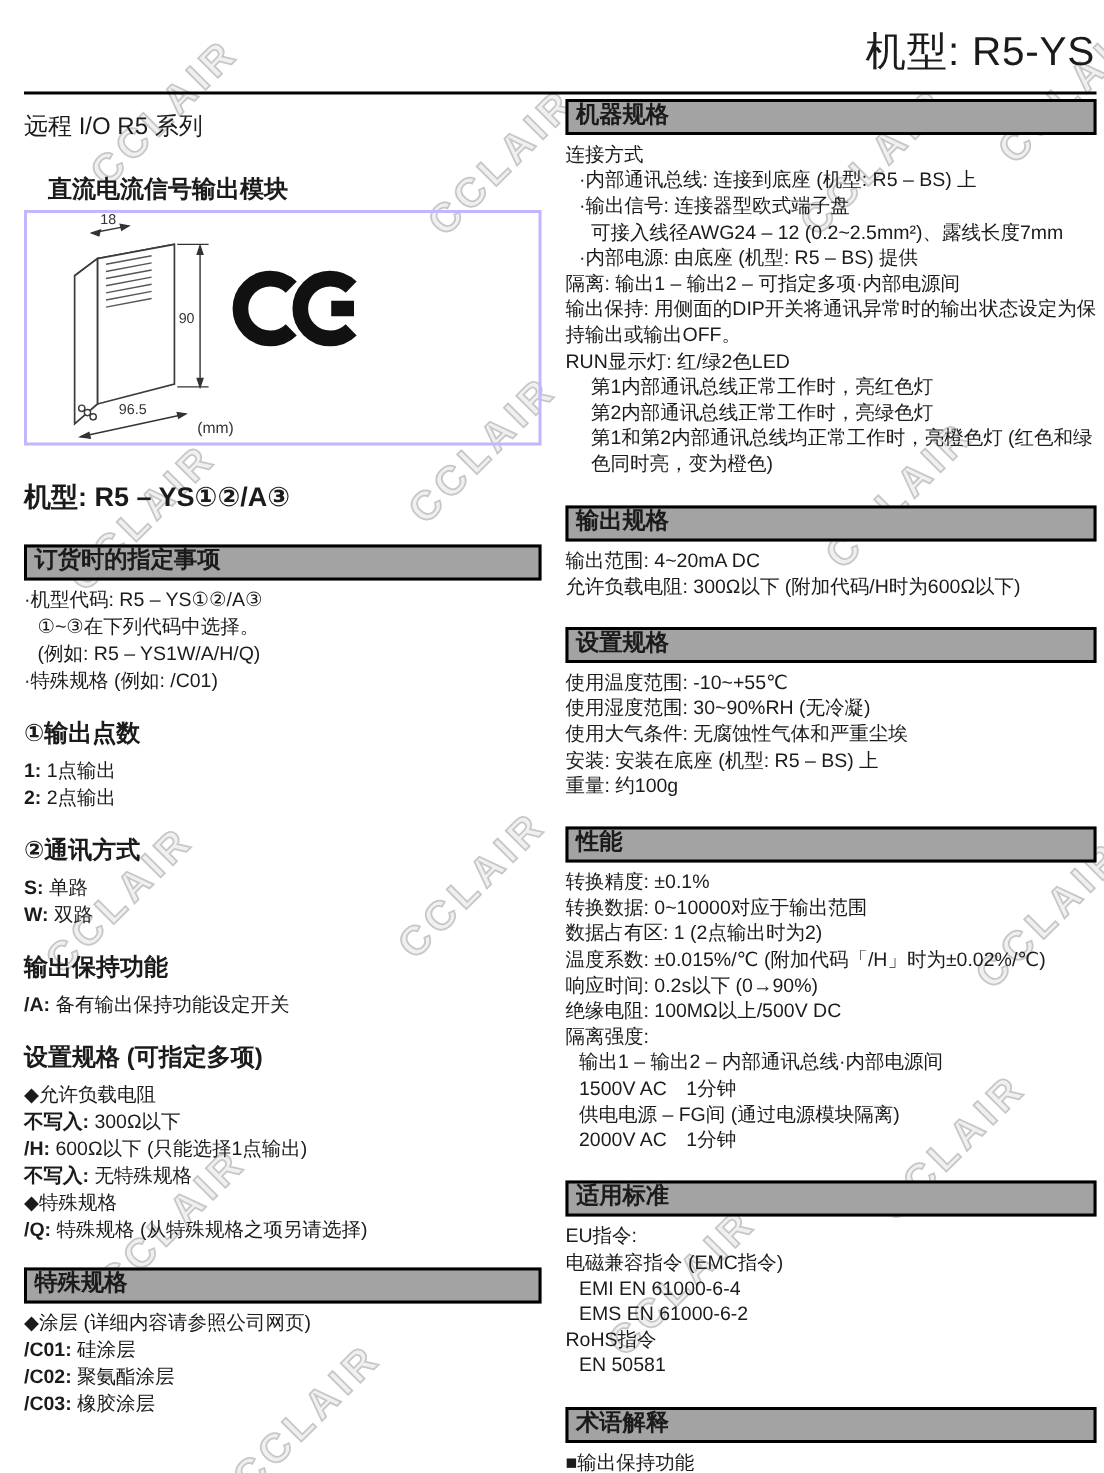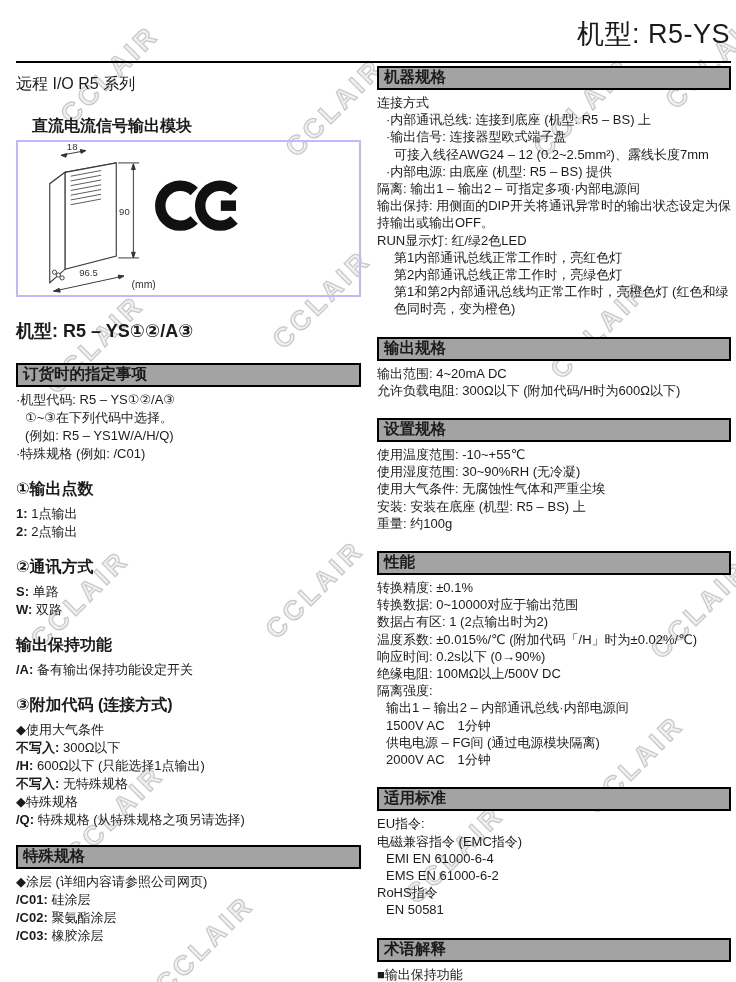--- a/index.html
+++ b/index.html
@@ -164,23 +164,23 @@
   <div class="line"><b class="pre">S: </b><span>单路</span></div>
 
   <div class="line"><b class="pre">W: </b><span>双路</span></div>
 </div>
 
     <div class="subhead">输出保持功能</div>
     <div>
   <div class="line"><b class="pre">/A: </b><span>备有输出保持功能设定开关</span></div>
 </div>
 
-    <div class="subhead">③附加代码 (连接方式)</div>
-    <div>
-  <div class="line"><span>◆使用大气条件</span></div>
+    <div class="subhead">设置规格 (可指定多项)</div>
+    <div>
+  <div class="line"><span>◆允许负载电阻</span></div>
 
   <div class="line"><b class="pre">不写入: </b><span>300Ω以下</span></div>
 
   <div class="line"><b class="pre">/H: </b><span>600Ω以下 (只能选择1点输出)</span></div>
 
   <div class="line"><b class="pre">不写入: </b><span>无特殊规格</span></div>
 
   <div class="line"><span>◆特殊规格</span></div>
 
   <div class="line"><b class="pre">/Q: </b><span>特殊规格 (从特殊规格之项另请选择)</span></div>

